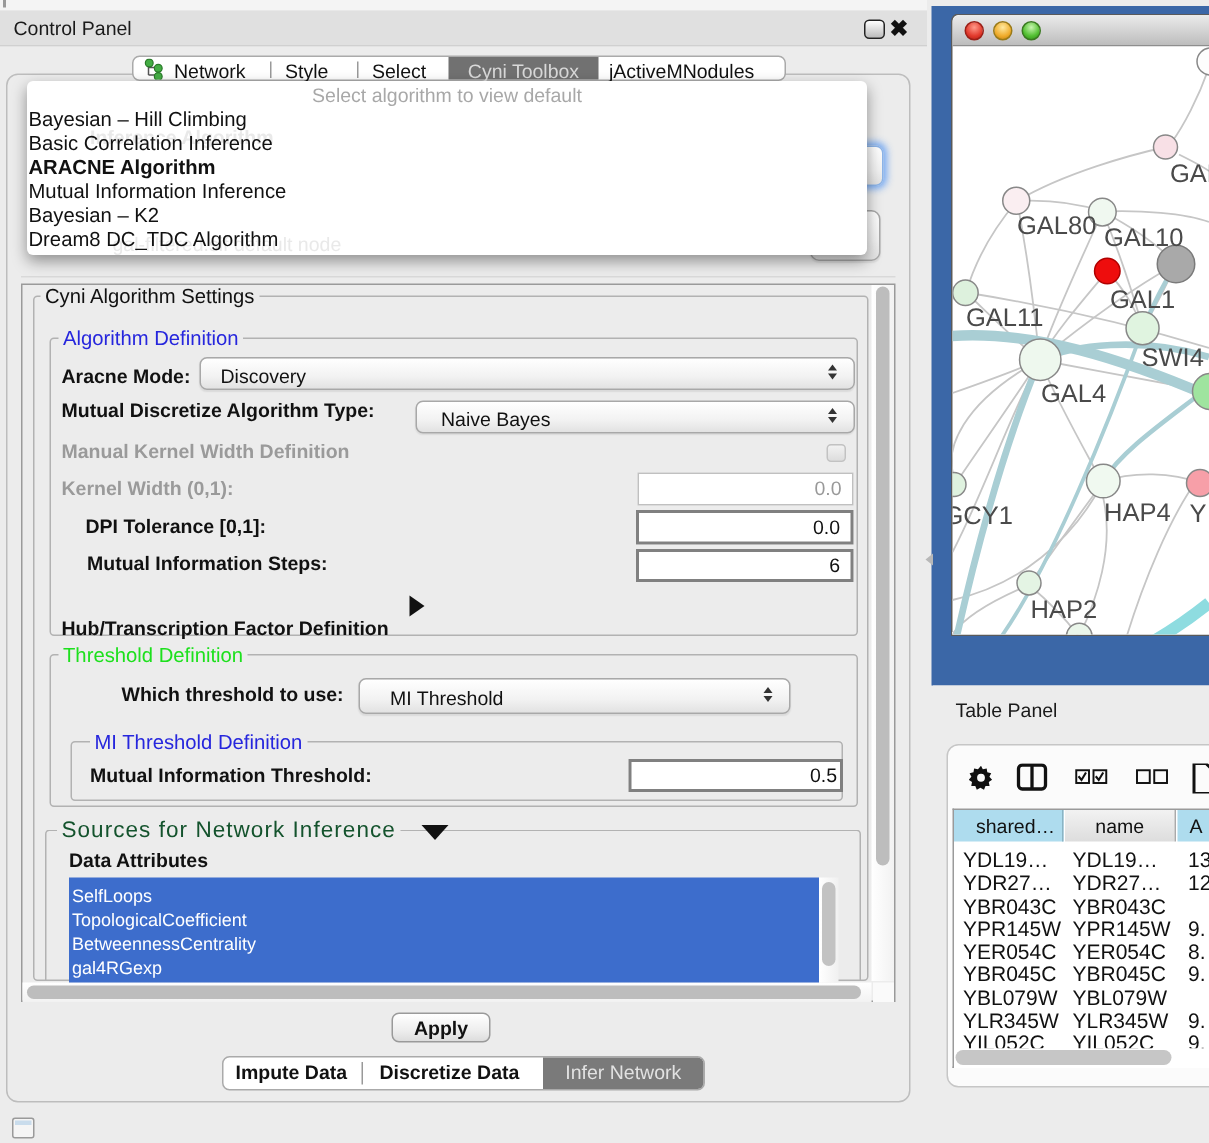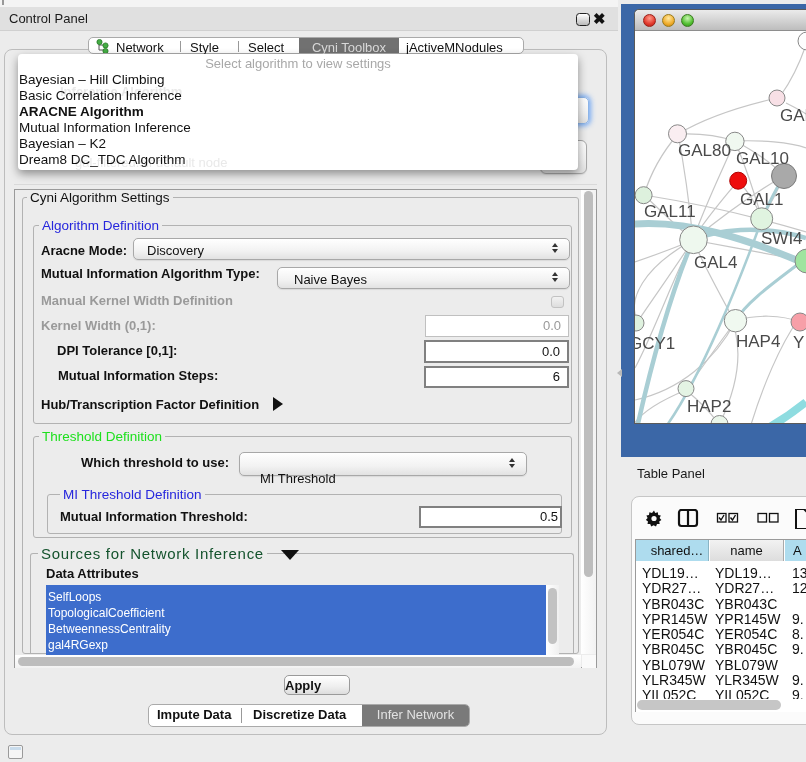--- a/index.html
+++ b/index.html
@@ -67,77 +67,77 @@
 <div class="gtitle" style="left:39px;top:218px;color:#2626dd;">Algorithm Definition</div>
 
 <div class="abs b13" style="left:41px;top:243px;">Aracne Mode:</div>
 <div class="combo" style="left:133px;top:238px;width:437px;height:22px;">
   <div class="ct" style="left:13px;top:4px;">Discovery</div>
   <div class="stepper" style="right:8px;top:4px;">
       <div class="up"></div>
       <div class="dn"></div>
     </div>
 </div>
-<div class="abs b13" style="left:41px;top:266px;">Mutual Information Algorithm Type:</div>
+<div class="abs b13" style="left:41px;top:266px;">Mutual Discretize Algorithm Type:</div>
 <div class="combo" style="left:277px;top:267px;width:293px;height:22px;">
   <div class="ct" style="left:16px;top:4px;">Naive Bayes</div>
   <div class="stepper" style="right:8px;top:4px;">
       <div class="up"></div>
       <div class="dn"></div>
     </div>
 </div>
 <div class="abs b13 gray" style="left:41px;top:293px;">Manual Kernel Width Definition</div>
 <div class="abs" style="left:551px;top:296px;width:13px;height:12px;border:1px solid #c2c2c2;border-radius:3px;background:linear-gradient(#f2f2f2,#ddd);"></div>
 <div class="abs b13 gray" style="left:41px;top:318px;">Kernel Width (0,1):</div>
 <div class="field" style="left:425px;top:315px;width:144px;height:22px;border:1px solid #c0c0c0;color:#999;line-height:20px;padding-right:7px;">0.0</div>
 <div class="abs b13" style="left:41px;top:343px;padding-left:16px;">DPI Tolerance [0,1]:</div>
 <div class="field" style="left:424px;top:340px;width:145px;height:23px;border:2px solid #808080;color:#111;line-height:19px;padding-right:7px;">0.0</div>
 <div class="abs b13" style="left:41px;top:368px;padding-left:17px;">Mutual Information Steps:</div>
 <div class="field" style="left:424px;top:366px;width:145px;height:22px;border:2px solid #808080;color:#111;line-height:18px;padding-right:7px;">6</div>
-<div class="abs b13" style="left:41px;top:397px;">Hub/Transcription Factor Definition</div>
+<div class="abs b13" style="left:41px;top:411px;">Hub/Transcription Factor Definition</div>
 <div class="abs" style="left:273px;top:397px;width:0;height:0;border-top:7px solid transparent;border-bottom:7px solid transparent;border-left:10px solid #111;"></div>
 
 <div class="group" style="left:33px;top:436px;width:539px;height:102px;"></div>
 <div class="gtitle" style="left:39px;top:429px;color:#1de01d;">Threshold Definition</div>
 <div class="abs b13" style="left:81px;top:455px;">Which threshold to use:</div>
 <div class="combo" style="left:239px;top:452px;width:288px;height:24px;">
-  <div class="ct" style="top:18px;">MI Threshold</div>
+  <div class="ct" style="top:5px;">MI Threshold</div>
   <div class="stepper" style="right:8px;top:5px;">
       <div class="up"></div>
       <div class="dn"></div>
     </div>
 </div>
 
 <div class="group" style="left:47px;top:494px;width:515px;height:40px;"></div>
 <div class="gtitle" style="left:60px;top:487px;color:#2626dd;">MI Threshold Definition</div>
 <div class="abs b13" style="left:60px;top:509px;">Mutual Information Threshold:</div>
 <div class="field" style="left:419px;top:506px;width:143px;height:22px;border:2px solid #808080;color:#111;line-height:18px;padding-right:2px;">0.5</div>
 
 <div class="group" style="left:30px;top:553px;width:544px;height:101px;border-bottom:none;border-radius:3px 3px 0 0;"></div>
 <div class="gtitle" style="left:38px;top:545px;color:#14532d;font-size:15px;letter-spacing:0.7px;">Sources for Network Inference</div>
 <div class="abs" style="left:281px;top:550px;width:0;height:0;border-left:9px solid transparent;border-right:9px solid transparent;border-top:10px solid #111;"></div>
 <div class="abs b13" style="left:46px;top:566px;">Data Attributes</div>
 <div class="abs" style="left:46px;top:585px;width:500px;height:70px;background:#3d6dcc;color:#fff;font-size:12px;padding:4px 0 0 2px;line-height:16px;">SelfLoops<br>TopologicalCoefficient<br>BetweennessCentrality<br>gal4RGexp</div>
 <div class="abs" style="left:546px;top:585px;width:13px;height:70px;background:linear-gradient(90deg,#fff,#f0f0f0);"></div>
 <div class="abs" style="left:548px;top:588px;width:9px;height:56px;background:#c2c2c2;border-radius:5px;"></div>
 
-<div class="abs" style="left:284px;top:675px;width:66px;height:20px;border:1px solid #9a9a9a;border-radius:5px;background:linear-gradient(#fff,#eee 60%,#ddd);text-align:left;font-size:13px;font-weight:bold;color:#111;line-height:19px;">Apply</div>
+<div class="abs" style="left:261px;top:675px;width:66px;height:20px;border:1px solid #9a9a9a;border-radius:5px;background:linear-gradient(#fff,#eee 60%,#ddd);text-align:center;font-size:13px;font-weight:bold;color:#111;line-height:19px;">Apply</div>
 
 <div class="abs" style="left:148px;top:704px;width:322px;height:23px;background:#fff;border:1px solid #aaa;border-radius:5px;"></div>
 <div class="abs b13" style="left:157px;top:707px;">Impute Data</div>
 <div class="abs" style="left:241px;top:708px;width:1px;height:15px;background:#999;"></div>
 <div class="abs b13" style="left:253px;top:707px;">Discretize Data</div>
 <div class="abs" style="left:362px;top:705px;width:107px;height:21px;background:#7a7a7a;border-radius:0 4px 4px 0;"></div>
 <div class="abs" style="left:362px;top:707px;width:107px;text-align:center;font-size:13px;color:#e2e2e2;">Infer Network</div>
 
 <div class="abs" style="left:8px;top:745px;width:15px;height:14px;border:1px solid #9a9a9a;background:#f5f5f5;border-radius:2px;"></div>
 <div class="abs" style="left:10px;top:747px;width:11px;height:3px;background:#c9dcec;"></div>
 
 <div class="abs" style="left:18px;top:54px;width:560px;height:116px;background:#fff;border-radius:4px;box-shadow:0 4px 10px rgba(0,0,0,0.4);"></div>
-<div class="abs" style="left:18px;top:56px;width:560px;text-align:center;font-size:13px;color:#a8a8a8;">Select algorithm to view settings</div>
+<div class="abs" style="left:18px;top:56px;width:560px;text-align:center;font-size:13px;color:#a8a8a8;">Select algorithm to view default</div>
 <div class="abs" style="left:60px;top:84px;font-size:13px;font-weight:bold;color:#e9e9e9;">Inference Algorithm</div>
 <div class="abs" style="left:75px;top:155px;font-size:13px;color:#e9e9e9;">gal-filtered.sif default node</div>
 <div class="abs" style="left:19px;top:72px;font-size:13.5px;color:#111;line-height:16px;white-space:nowrap;">Bayesian – Hill Climbing<br>Basic Correlation Inference<br><b>ARACNE Algorithm</b><br>Mutual Information Inference<br>Bayesian – K2<br>Dream8 DC_TDC Algorithm</div>
 
 <div class="abs" style="left:621px;top:4px;width:185px;height:453px;background:#3b67a7;"></div>
 <div class="abs" style="left:634px;top:9px;width:172px;height:415px;border:1px solid #5a5a5a;border-right:none;background:#fff;border-radius:5px 0 0 0;"></div>
 <div class="abs" style="left:635px;top:10px;width:171px;height:21px;background:linear-gradient(#ebebeb,#bdbdbd);border-bottom:1px solid #8e8e8e;border-radius:5px 0 0 0;"></div>
 <div class="abs" style="left:643px;top:14px;width:13px;height:13px;border-radius:50%;background:radial-gradient(circle at 50% 30%,#ff9a8a,#e23b2e 60%,#b01b10);border:0.5px solid #9a2018;"></div>
 <div class="abs" style="left:662px;top:14px;width:13px;height:13px;border-radius:50%;background:radial-gradient(circle at 50% 30%,#ffe9a0,#f0ad2d 60%,#c07c0a);border:0.5px solid #9a7a18;"></div>
 <div class="abs" style="left:681px;top:14px;width:13px;height:13px;border-radius:50%;background:radial-gradient(circle at 50% 30%,#c8f5b0,#53c032 60%,#2f8c18);border:0.5px solid #3a7a20;"></div>

